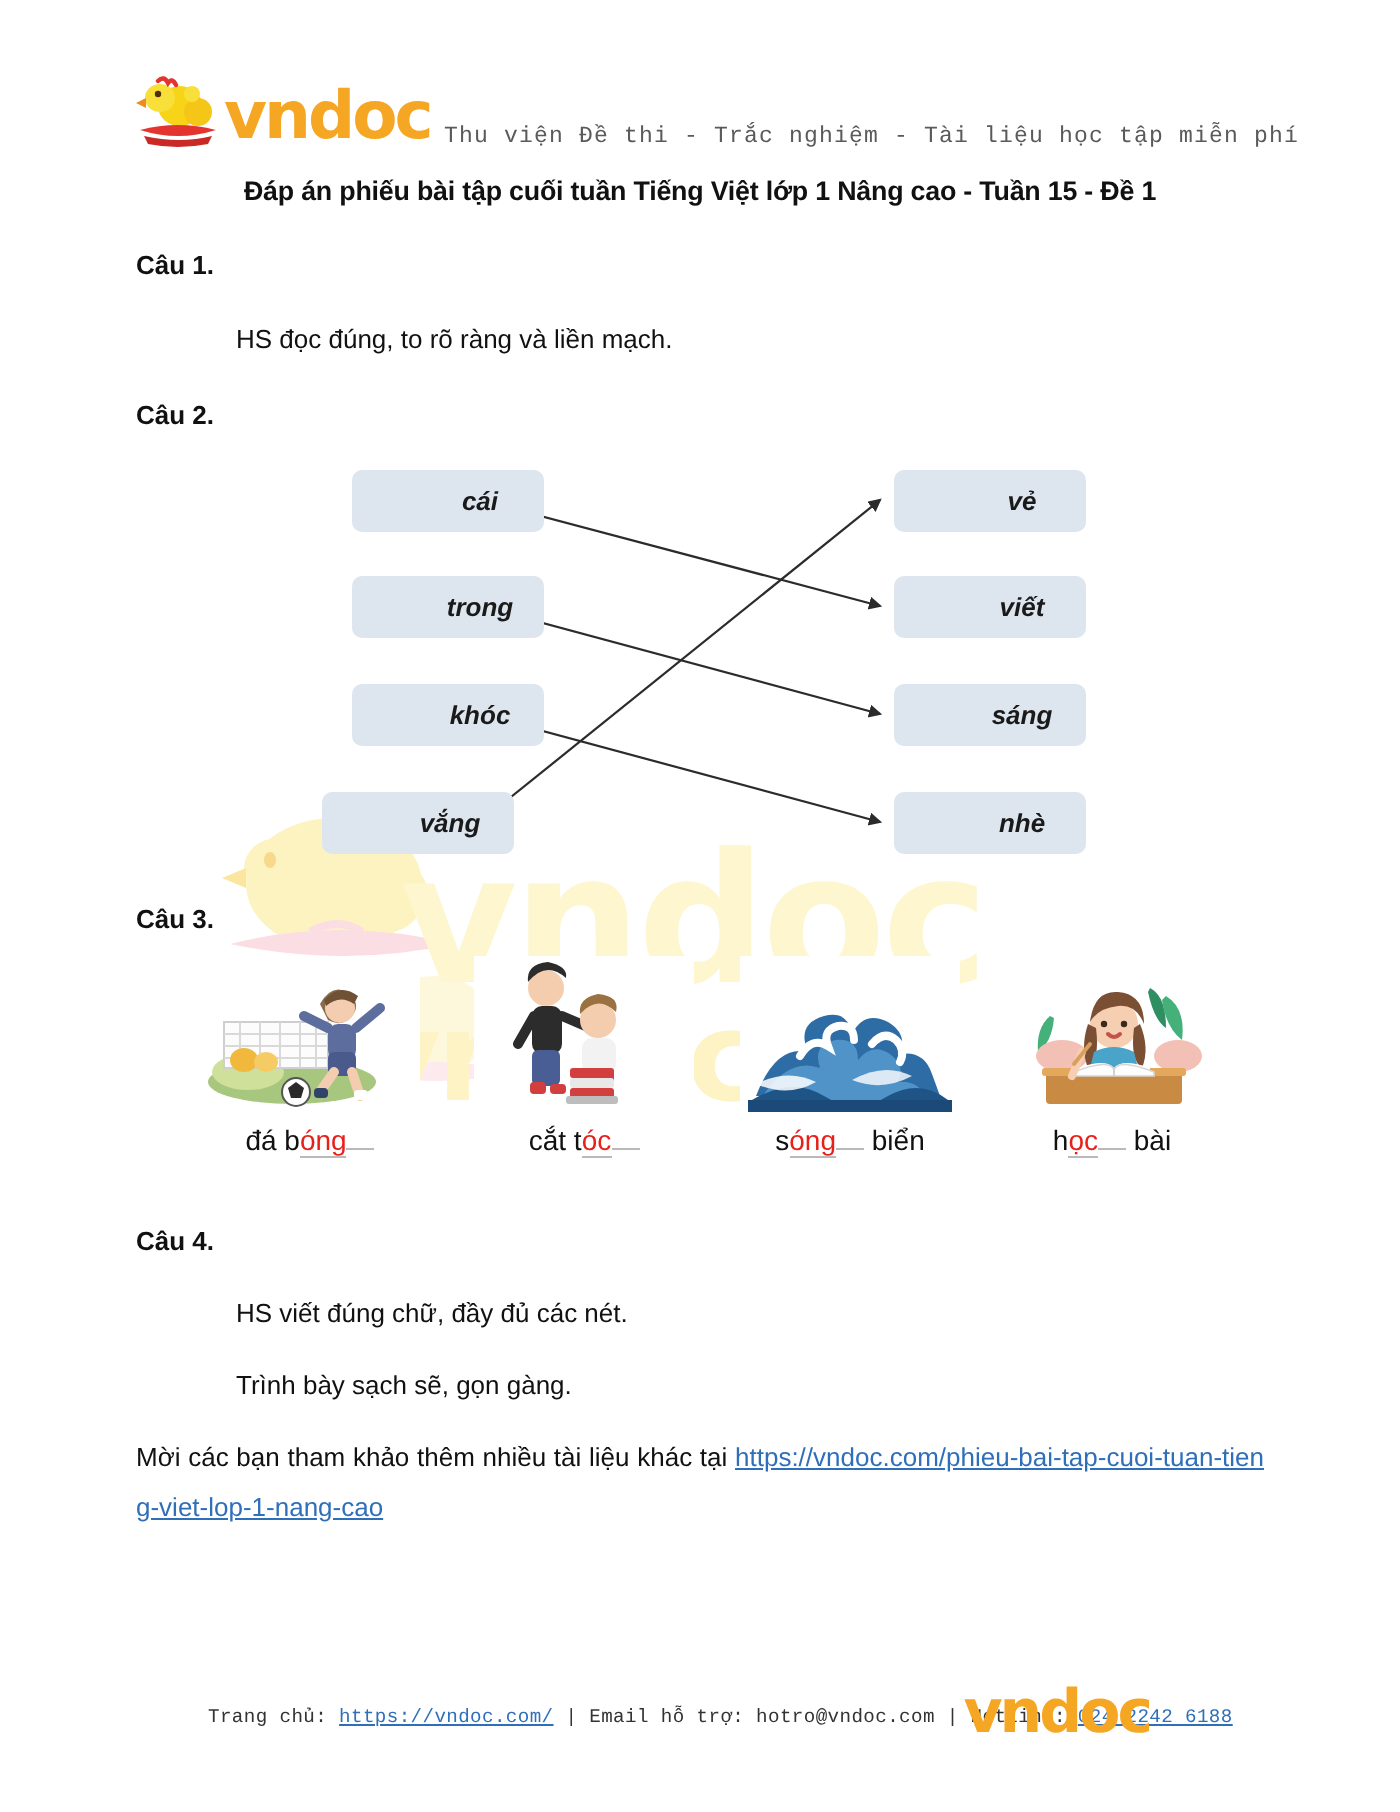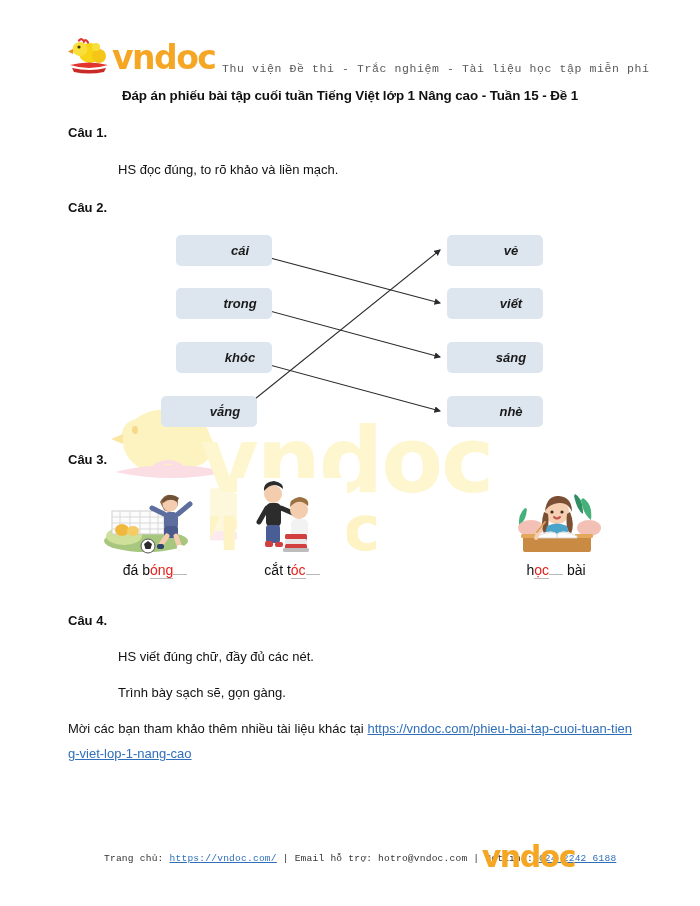--- a/index.html
+++ b/index.html
@@ -293,21 +293,21 @@
       </svg>
       <span class="logo-text">vndoc</span>
     </div>
     <div class="tagline">Thu viện Đề thi - Trắc nghiệm - Tài liệu học tập miễn phí</div>
     <div class="doc-title">Đáp án phiếu bài tập cuối tuần Tiếng Việt lớp 1 Nâng cao - Tuần 15 - Đề 1</div>
   </div>
 
   <div class="content">
 
     <div class="q-label" style="top:125px">Câu 1.</div>
-    <div class="para" style="top:162px">HS đọc đúng, to rõ khảo và liền mạch.</div>
+    <div class="para" style="top:162px">HS đọc đúng, to rõ ràng và liền mạch.</div>
 
     <div class="q-label" style="top:200px">Câu 2.</div>
 
     <div class="q-label" style="top:452px">Câu 3.</div>
 
     <div class="q-label" style="top:613px">Câu 4.</div>
     <div class="para" style="top:649px">HS viết đúng chữ, đầy đủ các nét.</div>
     <div class="para" style="top:685px">Trình bày sạch sẽ, gọn gàng.</div>
 
     <div class="note-para" style="top:717px">
@@ -397,20 +397,38 @@
           <rect x="48" y="61" width="22" height="5" rx="1.5" fill="#e8e8e8"></rect>
           <rect x="48" y="66" width="22" height="5" rx="1.5" fill="#d13f3f"></rect>
           <rect x="46" y="70" width="26" height="4" rx="1.5" fill="#bdbdbd"></rect>
         </svg>
       </div>
       <div class="pic-caption">
         <span>cắt t</span><span class="ans">óc</span><span class="blank"></span>
       </div>
     </div>
 
+    <div class="pic-cell" style="left:362px">
+      <div class="pic-frame">
+        <svg viewBox="0 0 110 78" width="110" height="78">
+          <rect width="110" height="78" fill="#ffffff"></rect>
+          <path d="M8 70 q10 -26 26 -22 q-6 -14 8 -18 q12 -3 14 9 q6 -12 18 -6 q10 6 6 16 q12 -2 16 10 l4 11 Z" fill="#2e6ca6"></path>
+          <path d="M10 72 q14 -22 30 -16 q-4 -12 8 -14 q11 -1 11 10 q7 -9 16 -3 q8 6 4 14 q11 -1 14 9 l2 8 Z" fill="#4f93c9"></path>
+          <path d="M30 50 q6 -10 14 -5 q-3 -8 5 -10 q8 -1 8 7" fill="none" stroke="#ffffff" stroke-width="4" stroke-linecap="round"></path>
+          <path d="M66 44 q6 -7 12 -2 q5 5 2 11" fill="none" stroke="#ffffff" stroke-width="4" stroke-linecap="round"></path>
+          <path d="M6 72 q20 -12 36 -2 q16 10 32 0 q16 -9 30 2 l0 6 H6 Z" fill="#1f5486"></path>
+          <path d="M8 64 q16 -8 30 -1 q-14 8 -30 1" fill="#ffffff" opacity=".85"></path>
+          <path d="M56 62 q16 -9 30 -2 q-15 8 -30 2" fill="#ffffff" opacity=".8"></path>
+          <rect x="4" y="72" width="102" height="6" fill="#1b4a78"></rect>
+        </svg>
+      </div>
+      <div class="pic-caption">
+        <span>s</span><span class="ans">óng</span><span class="blank"></span><span> biển</span>
+      </div>
+    </div>
 
     <div class="pic-cell" style="left:493px">
       <div class="pic-frame">
         <svg viewBox="0 0 110 78" width="110" height="78">
           <rect width="110" height="78" fill="#ffffff"></rect>
           <path d="M74 16 q8 4 8 20 q-6 -4 -9 -18 Z" fill="#2f8f63"></path>
           <path d="M82 20 q10 6 8 22 q-8 -6 -10 -20 Z" fill="#46b07a"></path>
           <path d="M24 30 q-7 6 -6 18 q7 -5 8 -17 Z" fill="#46b07a"></path>
           <ellipse cx="30" cy="50" rx="13" ry="8" fill="#f3c0b6"></ellipse>
           <ellipse cx="88" cy="50" rx="12" ry="8" fill="#f3c0b6"></ellipse>

